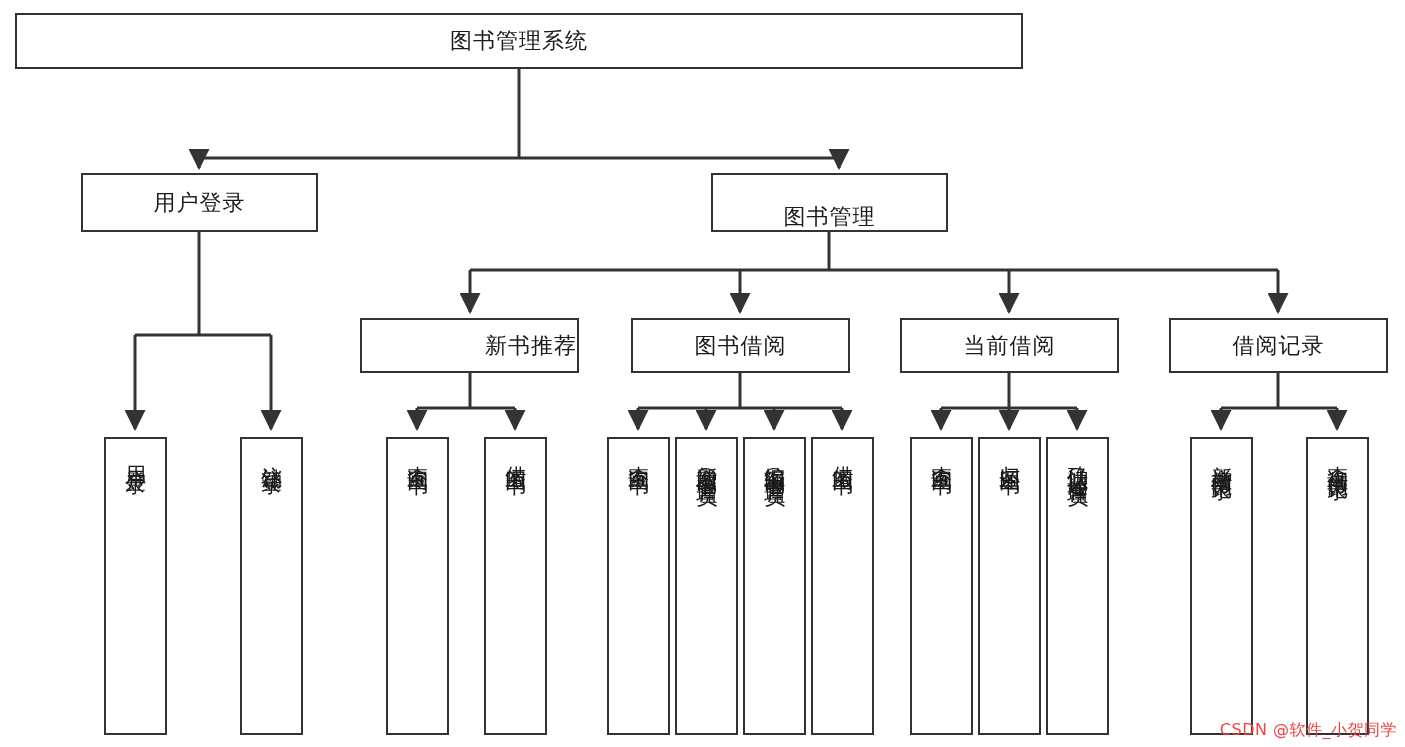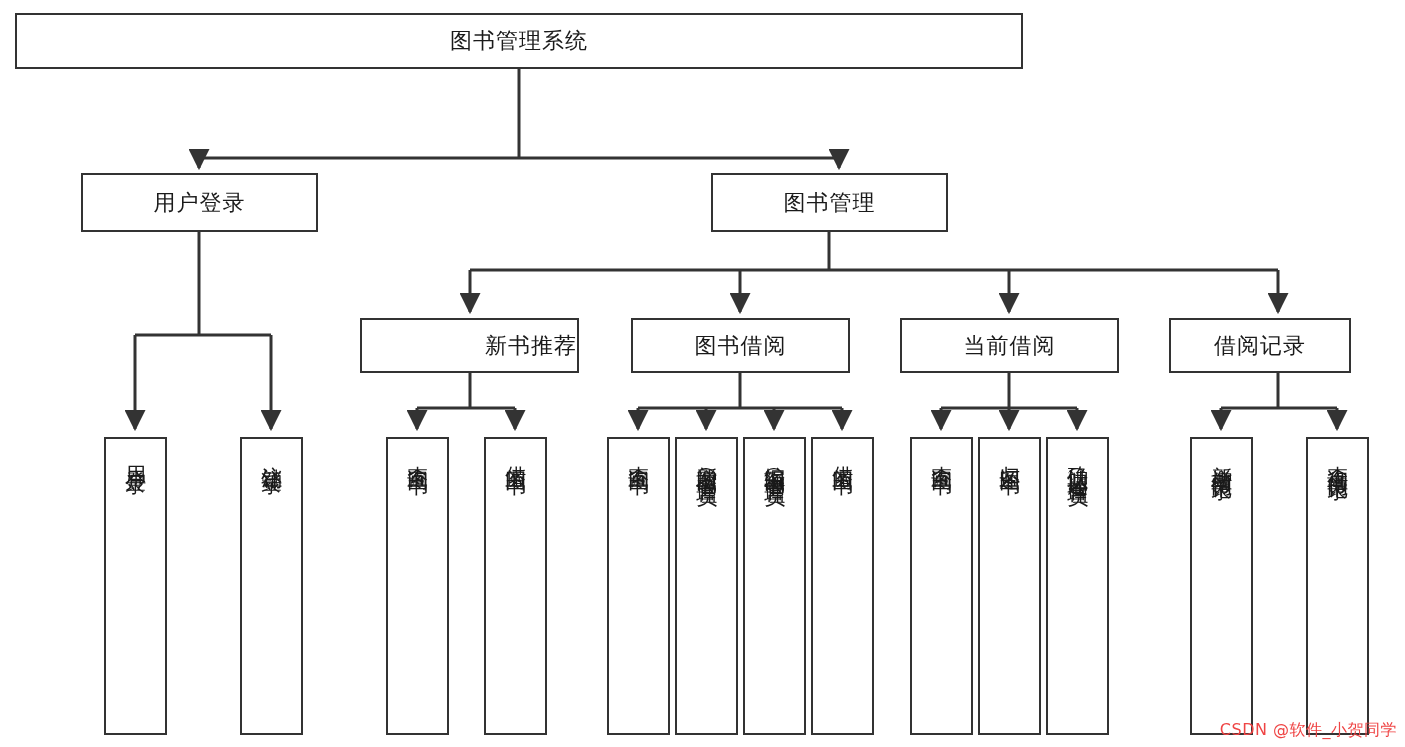--- a/index.html
+++ b/index.html
@@ -122,34 +122,34 @@
     </g>
   </svg>
 
   <div class="node horiz" style="left:15px; top:13px; width:1008px; height:56px;">
     <span>图书管理系统</span>
   </div>
 
   <div class="node horiz" style="left:81px; top:173px; width:237px; height:59px;">
     <span>用户登录</span>
   </div>
-  <div class="node horiz" style="left:711px; top:173px; width:237px; height:59px;">
+  <div class="node horiz" style="left:711px; top:173px; width:237px; height:59px;align-items:flex-end;">
     <span>图书管理</span>
   </div>
 
   <div class="node horiz" style="left:360px; top:318px; width:219px; height:55px;justify-content:flex-end;">
     <span>新书推荐</span>
   </div>
   <div class="node horiz" style="left:900px; top:318px; width:219px; height:55px;">
     <span>当前借阅</span>
   </div>
   <div class="node horiz" style="left:631px; top:318px; width:219px; height:55px;">
     <span>图书借阅</span>
   </div>
-  <div class="node horiz" style="left:1169px; top:318px; width:182px; height:55px;">
+  <div class="node horiz" style="left:1169px; top:318px; width:219px; height:55px;">
     <span>借阅记录</span>
   </div>
 
   <div class="node vert" style="left:104px; top:437px; width:63px; height:298px;">
     <span class="vtext">用户登录</span>
   </div>
   <div class="node vert" style="left:240px; top:437px; width:63px; height:298px;">
     <span class="vtext">注销登录</span>
   </div>
 

